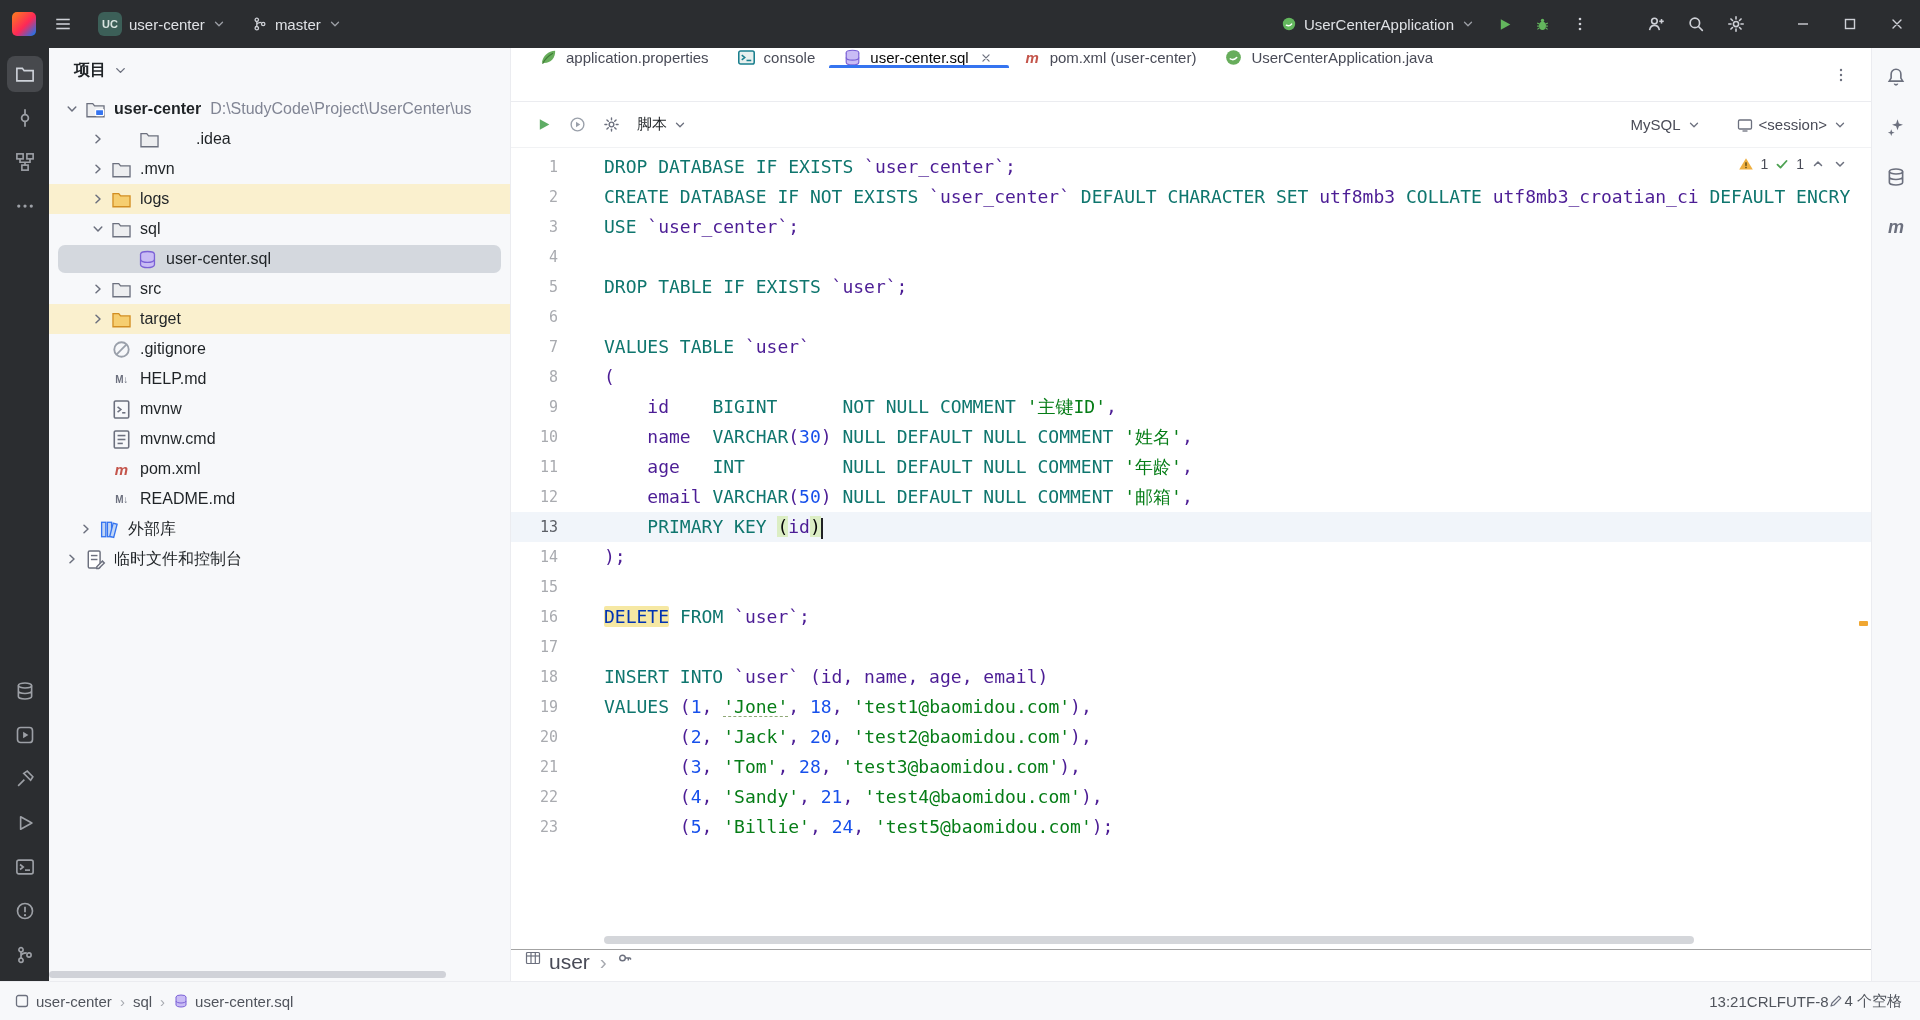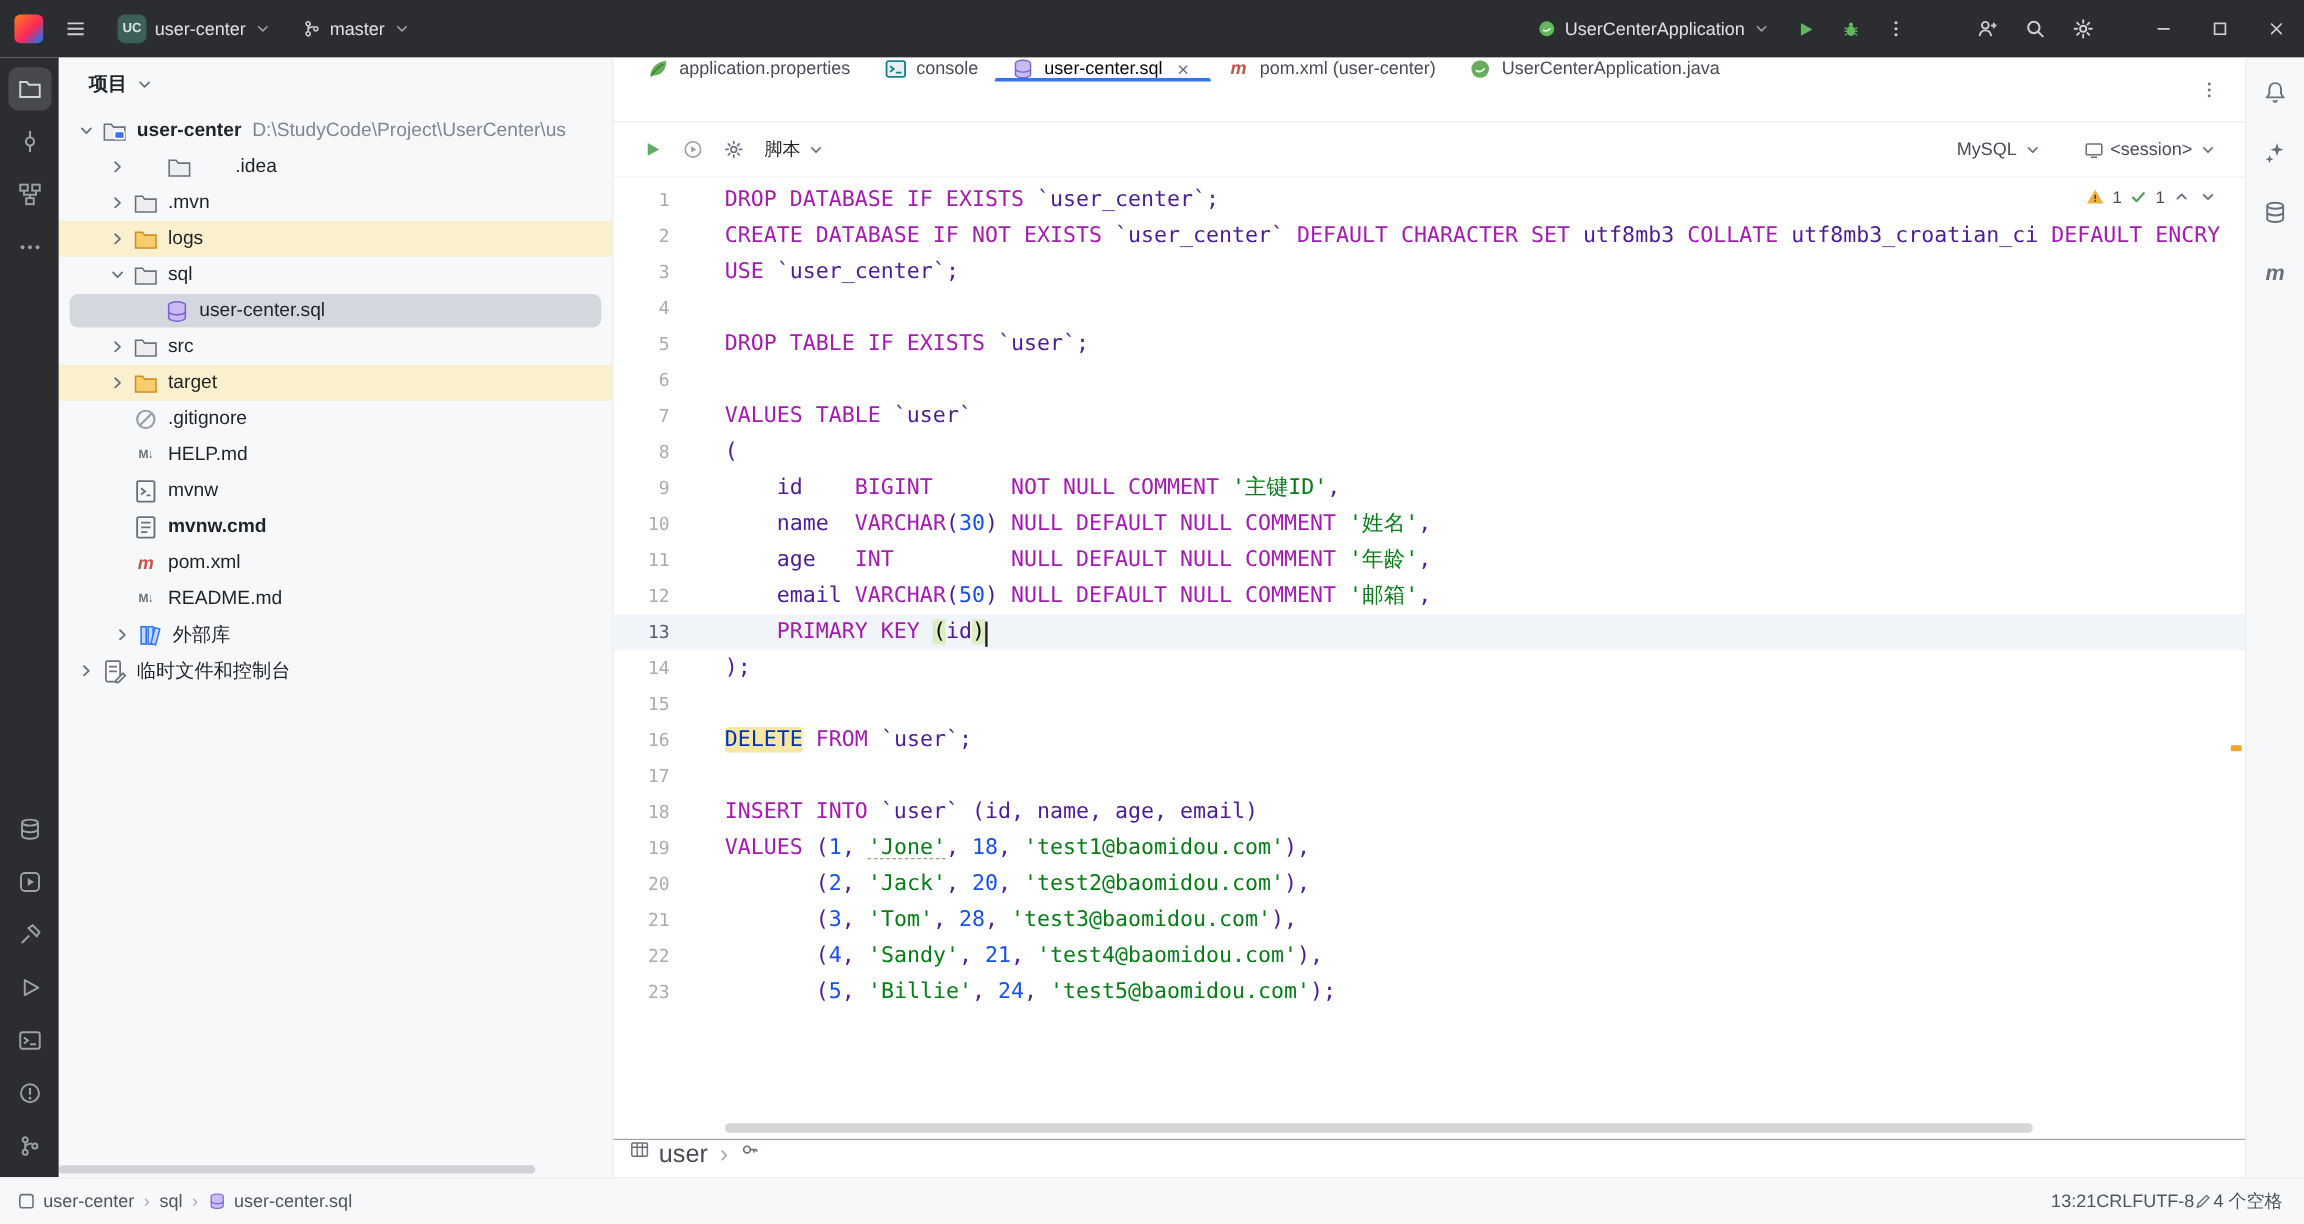--- a/index.html
+++ b/index.html
@@ -66,21 +66,21 @@
   .rb-widget{display:flex;align-items:center;gap:6px;padding:4px 8px;border-radius:6px}
   .rb-right{margin-left:auto;display:flex;align-items:center;gap:20px;color:#494b57}
 
   .editorwrap{flex:1;position:relative;overflow:hidden;min-height:0}
   .code{position:absolute;inset:0;padding-top:4px;font-family:"DejaVu Sans Mono",monospace;font-size:18px;line-height:30px}
   .cline{display:flex;height:30px;white-space:pre}
   .cline.current{background:#f1f5fa}
   .lnum{flex:0 0 93px;text-align:right;padding-right:46px;color:#a9abb0;font-size:15px;line-height:30px;font-family:"DejaVu Sans Mono",monospace}
   .cline.current .lnum{color:#5c5f66}
   .ccode{flex:1;overflow:hidden}
-  .tok-kw{color:#a21caf}
+  .tok-kw{color:#0f766e}
   .tok-pl{color:#4c1d95}
   .tok-str{color:#067d17}
   .tok-typo{color:#067d17;text-decoration:underline dashed #8fa876 1px;text-underline-offset:3px}
   .tok-num{color:#1750eb}
   .tok-warn{color:#0033b3;background:#f6e8a3;border-radius:2px}
   .tok-match{color:#080808;background:#dceec4}
   .caret{display:inline-block;width:2px;height:21px;background:#202124;vertical-align:text-bottom;position:relative;top:2px}
   .inspect{position:absolute;top:6px;right:18px;display:flex;align-items:center;gap:6px;font-size:14px;color:#494b57;background:rgba(255,255,255,.92);padding:2px 5px;border-radius:6px}
   .inspect svg{width:16px;height:16px}
   .stripe-warn{position:absolute;right:3px;top:59%;width:9px;height:5px;background:#f0a732;border-radius:1px}
@@ -463,21 +463,21 @@
               <svg viewBox="0 0 16 16">
                 <g fill="none" stroke="#6c707e" stroke-width="1.2">
                   <rect x="2.5" y="1.5" width="11" height="13" rx="1"></rect>
                   <path d="M5 6l2.5 2L5 10"></path>
                   <line x1="8.5" y1="10.5" x2="11" y2="10.5"></line>
                 </g>
               </svg>
             </span>
             <span class="tree-label">mvnw</span>
           </div>
-          <div class="tree-row" style="padding-left: 36px; font-weight: bold;">
+          <div class="tree-row" style="padding-left: 36px;">
             <span class="chev"></span>
             <span class="ticon">
               <svg viewBox="0 0 16 16">
                 <g fill="none" stroke="#6c707e" stroke-width="1.2">
                   <rect x="2.5" y="1.5" width="11" height="13" rx="1"></rect>
                   <line x1="5" y1="5" x2="11" y2="5"></line>
                   <line x1="5" y1="8" x2="11" y2="8"></line>
                   <line x1="5" y1="11" x2="9" y2="11"></line>
                 </g>
               </svg>
@@ -491,21 +491,21 @@
             </span>
             <span class="tree-label">pom.xml</span>
           </div>
           <div class="tree-row" style="padding-left: 36px;">
             <span class="chev"></span>
             <span class="ticon">
               <span class="md-ic">M↓</span>
             </span>
             <span class="tree-label">README.md</span>
           </div>
-          <div class="tree-row" style="padding-left: 24px; margin-left: 16px;">
+          <div class="tree-row" style="padding-left: 24px;">
             <span class="chev">
               <svg viewBox="0 0 16 16">
                 <path d="M6 4.2L10 8l-4 3.8" fill="none" stroke="#6c707e" stroke-width="1.5" stroke-linecap="round" stroke-linejoin="round"></path>
               </svg>
             </span>
             <span class="ticon">
               <svg viewBox="0 0 16 16">
                 <g stroke="#3574f0" fill="#c2d6f5">
                   <rect x="2" y="2.5" width="3.2" height="11"></rect>
                   <rect x="6.4" y="2.5" width="3.2" height="11"></rect>

